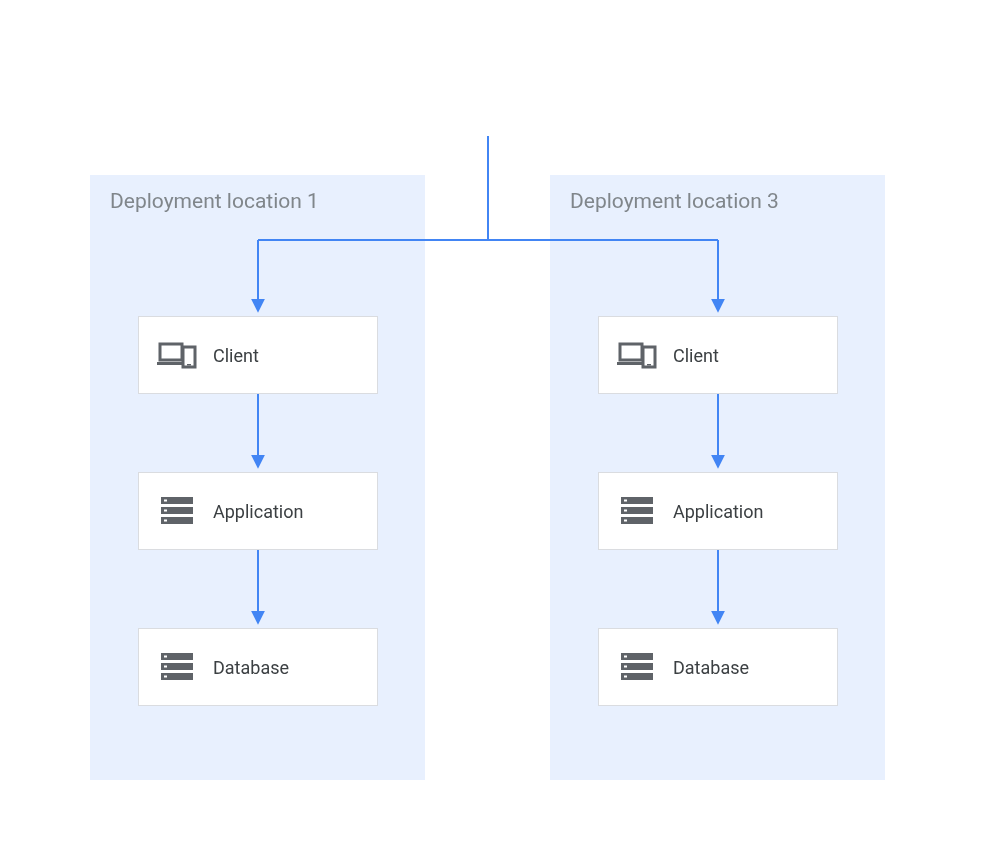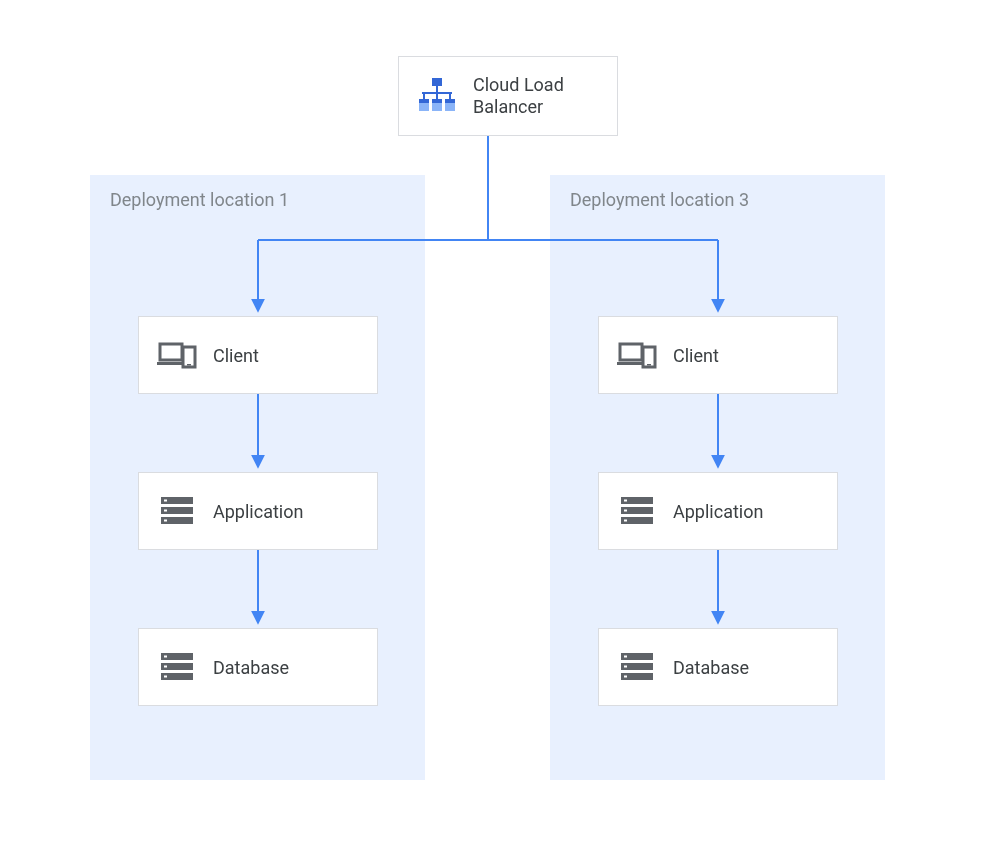--- a/index.html
+++ b/index.html
@@ -19,21 +19,21 @@
     height: 856px;
   }
   .region {
     position: absolute;
     background: #e8f0fe;
   }
   .region-title {
     position: absolute;
     top: 14px;
     left: 20px;
-    font-size: 18px;
+    font-size: 21px;
     color: #80868b;
   }
   .node {
     position: absolute;
     background: #ffffff;
     border: 1px solid #dadce0;
     display: flex;
     align-items: center;
     padding: 0 18px;
     gap: 16px;
@@ -89,46 +89,20 @@
 
     <line x1="258" y1="394" x2="258" y2="466" stroke="#4285f4" stroke-width="2" marker-end="url(#arrow)"></line>
 
     <line x1="718" y1="394" x2="718" y2="466" stroke="#4285f4" stroke-width="2" marker-end="url(#arrow)"></line>
 
     <line x1="258" y1="550" x2="258" y2="622" stroke="#4285f4" stroke-width="2" marker-end="url(#arrow)"></line>
 
     <line x1="718" y1="550" x2="718" y2="622" stroke="#4285f4" stroke-width="2" marker-end="url(#arrow)"></line>
   </svg>
 
-  <div class="node" style="left:398px; top:56px; width:220px; height:80px;">
-    <div class="icon">
-      <svg viewBox="0 0 40 40" width="40" height="40">
-
-        <rect x="15" y="2" width="10" height="8" fill="#3367d6"></rect>
-
-        <rect x="19" y="10" width="2" height="6" fill="#3367d6"></rect>
-
-        <rect x="5" y="16" width="30" height="2" fill="#3367d6"></rect>
-
-        <rect x="6" y="18" width="2" height="5" fill="#3367d6"></rect>
-        <rect x="19" y="18" width="2" height="5" fill="#3367d6"></rect>
-        <rect x="32" y="18" width="2" height="5" fill="#3367d6"></rect>
-
-        <rect x="2" y="23" width="10" height="12" fill="#8ab4f8"></rect>
-        <rect x="15" y="23" width="10" height="12" fill="#8ab4f8"></rect>
-        <rect x="28" y="23" width="10" height="12" fill="#8ab4f8"></rect>
-
-        <rect x="2" y="23" width="10" height="4" fill="#3367d6"></rect>
-        <rect x="15" y="23" width="10" height="4" fill="#3367d6"></rect>
-        <rect x="28" y="23" width="10" height="4" fill="#3367d6"></rect>
-      </svg>
-    </div>
-    <div class="label two-line" style="white-space:pre-line;">Cloud Load
-Balancer</div>
-  </div>
 
   <div class="node" style="left:138px; top:316px; width:240px; height:78px;">
     <div class="icon">
       <svg viewBox="0 0 40 40" width="40" height="40">
 
         <rect x="3" y="9" width="22" height="16" fill="none" stroke="#5f6368" stroke-width="3"></rect>
 
         <rect x="0" y="27" width="28" height="3" fill="#5f6368"></rect>
 
         <rect x="26" y="12" width="12" height="20" fill="#ffffff" stroke="#5f6368" stroke-width="3"></rect>

